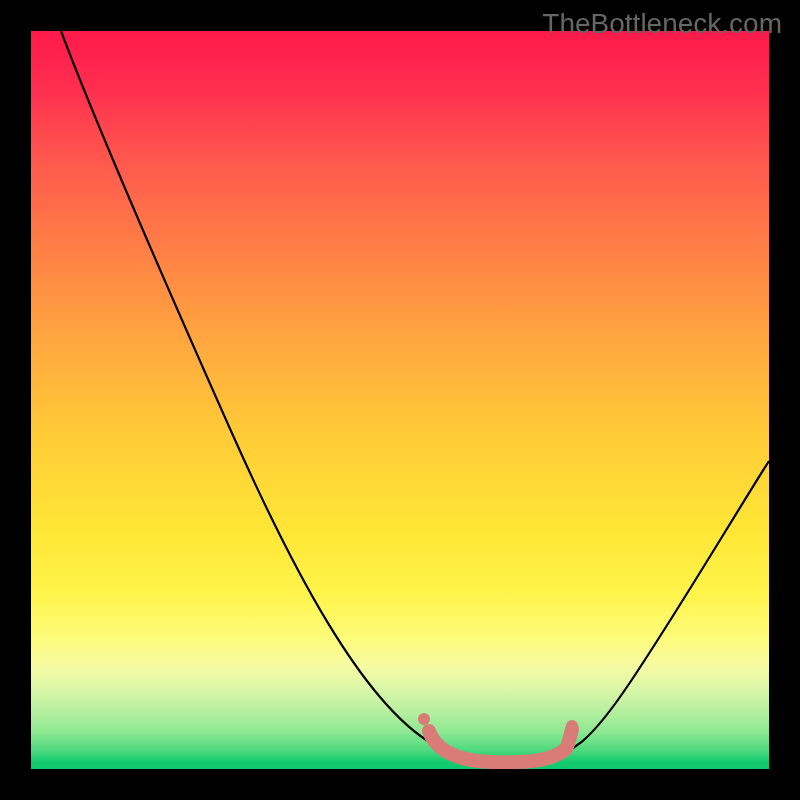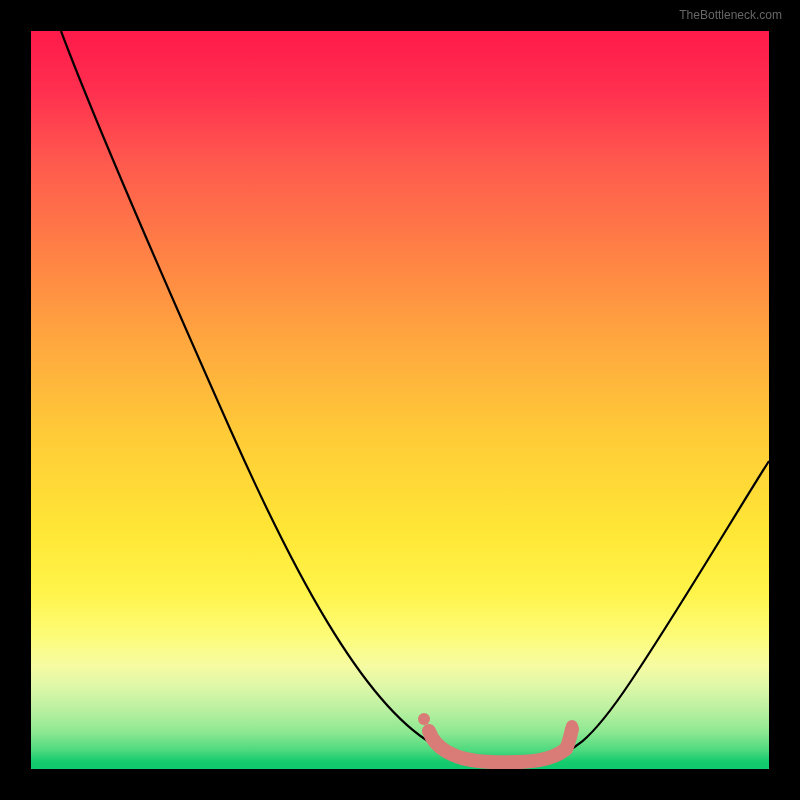--- a/index.html
+++ b/index.html
@@ -9,21 +9,21 @@
     width: 800px;
     height: 800px;
     position: relative;
     font-family: Arial, Helvetica, sans-serif;
   }
   .attribution {
     position: absolute;
     top: 8px;
     right: 18px;
     color: #666666;
-    font-size: 12px;
+    font-size: 28px;
     font-weight: normal;
     z-index: 10;
   }
   .plot-area {
     position: absolute;
     left: 31px;
     top: 31px;
     width: 738px;
     height: 738px;
     overflow: hidden;

